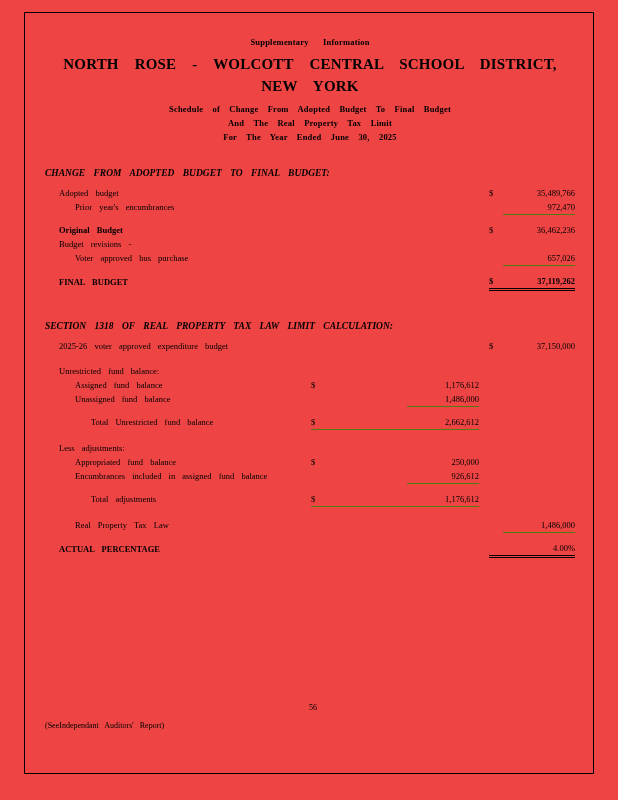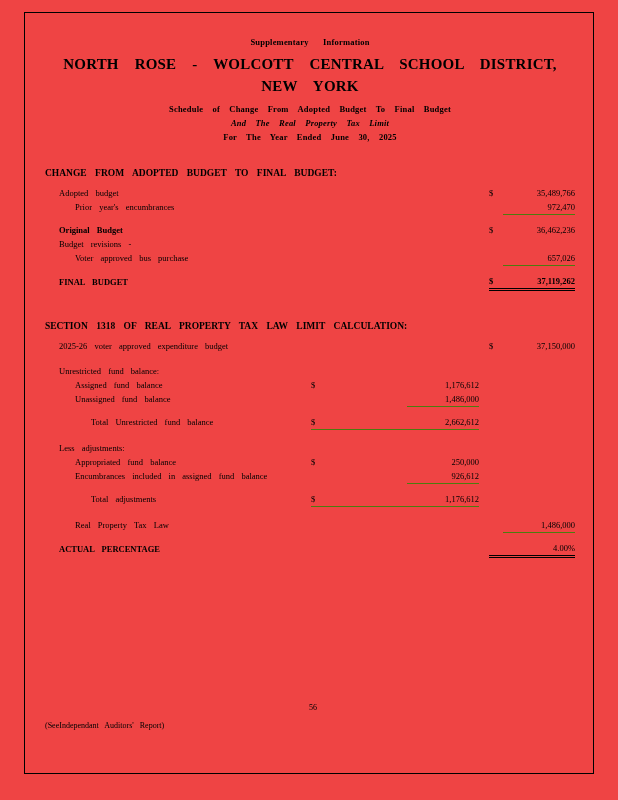--- a/index.html
+++ b/index.html
@@ -44,30 +44,31 @@
     line-height: 1.45;
     word-spacing: 5px;
   }
   .hdr .line1 { word-spacing: 12px; }
   .hdr .line2 {
     font-size: 15px;
     word-spacing: 12px;
     padding-top: 6px;
   }
   .hdr .line3 { padding-top: 5px; word-spacing: 7px; }
-  .hdr .line4 { padding-top: 2px; word-spacing: 7px; font-style: italic; }
+  .hdr .line4 { padding-top: 2px; word-spacing: 7px; }
   .hdr .line5 { padding-top: 2px; word-spacing: 7px; }
 
   
   .section-title {
     font-size: 9.5px;
     font-weight: bold;
     word-spacing: 6px;
     margin-top: 24px;
     margin-bottom: 8px;
+    font-style: italic;
   }
   .section-title.second { margin-top: 30px; }
 
   
   table.rows {
     width: 100%;
     border-collapse: collapse;
     font-size: 8.5px;
   }
   table.rows td {

